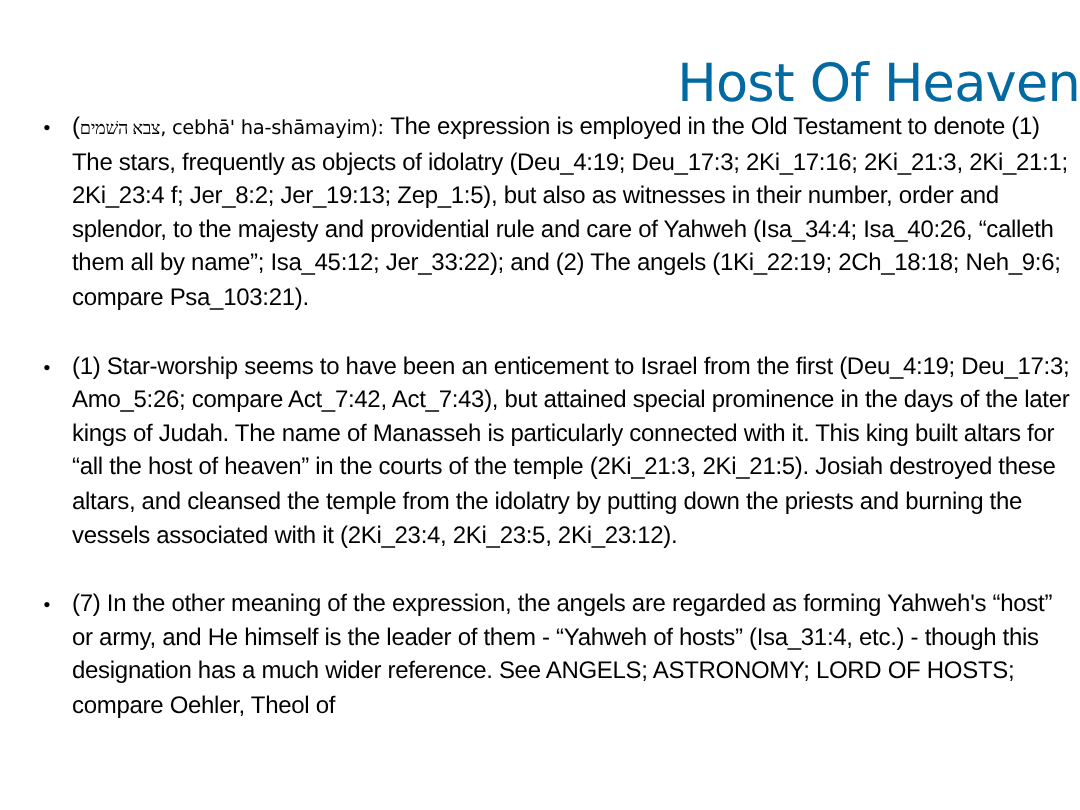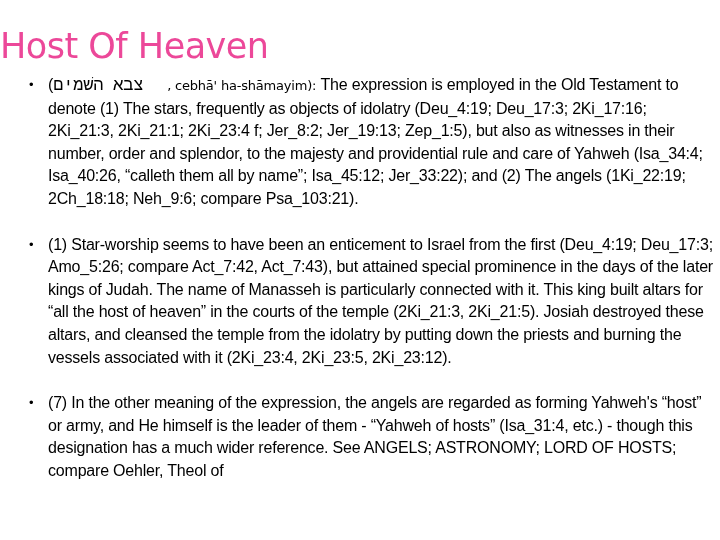--- a/index.html
+++ b/index.html
@@ -17,27 +17,27 @@
     }
     .slide {
       position: absolute;
       left: 0; top: 0;
       width: 720px; height: 540px;
       background: #ffffff;
     }
     .title {
       position: absolute;
       left: 0;
-      top: 22px;
+      top: 32px;
       width: 720px;
-      text-align: left;
+      text-align: right;
       font-family: "DejaVu Sans", sans-serif;
       font-size: 35px;
       letter-spacing: -0.5px;
-      color: #ec4899;
+      color: #0369a1;
       line-height: 48px;
       margin: 0;
       font-weight: normal;
     }
     .bullets {
       position: absolute;
       left: 0;
       top: 74px;
       width: 720px;
       margin: 0;
@@ -56,27 +56,26 @@
     .bullet + .bullet {
       margin-top: 23px;
     }
     .bullet .dot {
       position: absolute;
       left: 29px;
       top: 0;
       font-size: 13px;
     }
     .hebrew {
-      font-family: Liberation Mono, monospace;
-      font-size: 17px;
+      font-family: Liberation Serif, serif;
+      font-size: 12px;
     }
     .translit {
       font-family: "DejaVu Sans", sans-serif;
       font-size: 13px;
-      margin-left: 24px;
     }
   </style>
 </head>
 <body>
 
 <div class="slide">
   <h1 class="title">Host Of Heaven</h1>
 
   <ul class="bullets">
     <li class="bullet">

